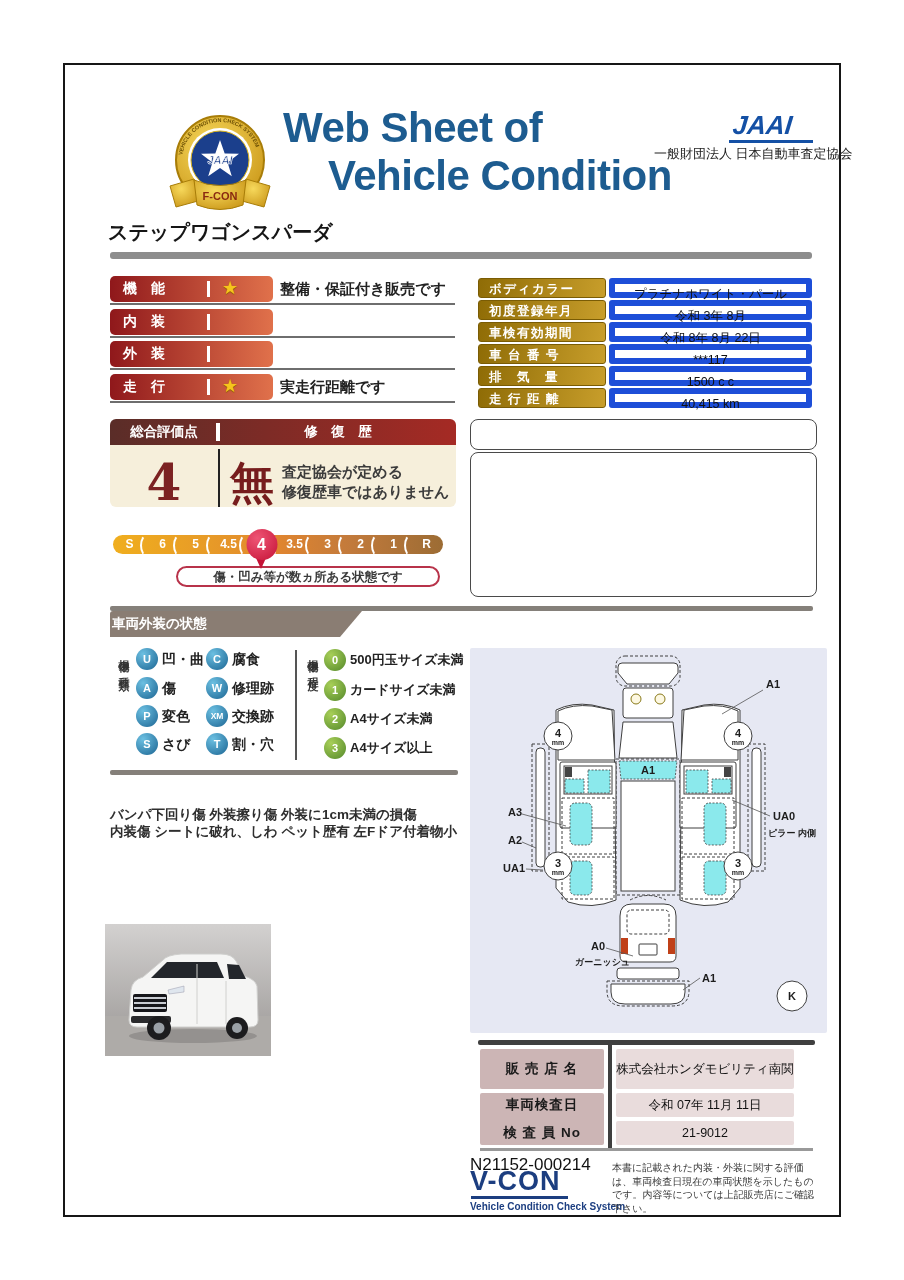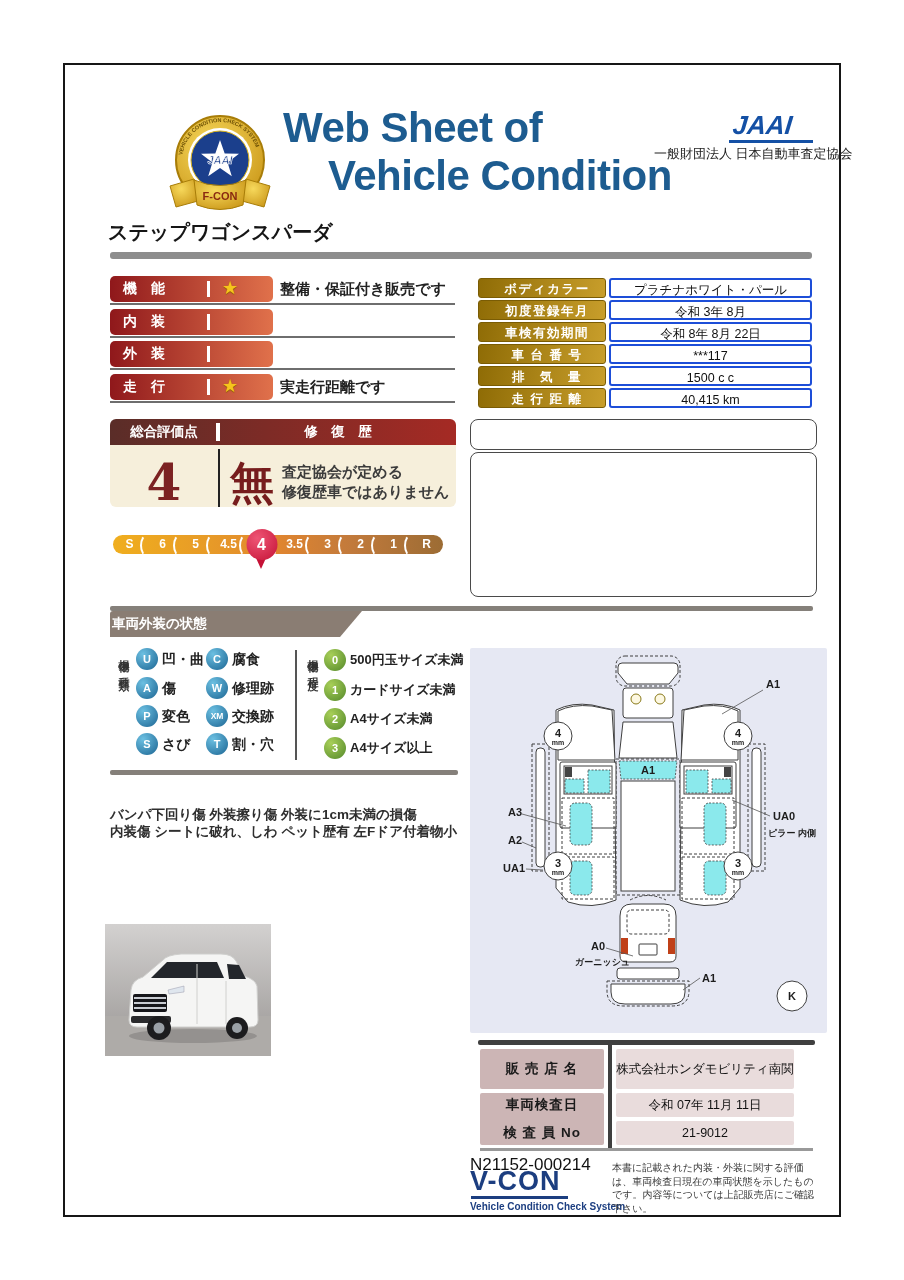--- a/index.html
+++ b/index.html
@@ -24,22 +24,22 @@
   .rate-label{position:absolute;left:13px;top:4px;font-size:14px;font-weight:bold;}
   .rate-pipe{position:absolute;left:97px;top:5px;width:3px;height:16px;background:#fff;}
   .rate-star{position:absolute;left:112px;top:1px;font-size:18px;color:#f6c41d;
              text-shadow:0 0 1px #b97f06,0 1px 1px #8a5e04;}
   .rate-note{left:280px;font-size:15px;font-weight:bold;color:#222;}
   .rate-line{left:110px;width:345px;height:2px;background:#6e6e6e;}
 
   
   .info-label{left:478px;width:128px;height:20px;border:1px solid #7a5c04;border-radius:3px;
               background:linear-gradient(100deg,#8f6c06,#c89e2b);color:#fff;font-size:12.5px;
-              font-weight:bold;line-height:20px;padding-left:10px;letter-spacing:1.5px;box-sizing:border-box;text-align:center;}
-  .info-value{left:609px;width:203px;height:20px;border:2px solid #1d4ed8;border-radius:3px;
+              font-weight:bold;line-height:20px;padding-left:10px;letter-spacing:1.5px;box-sizing:border-box;}
+  .info-value{left:609px;width:203px;height:20px;border:6px solid #1d4ed8;border-radius:3px;
               background:#fff;color:#111;font-size:12.5px;line-height:20px;text-align:center;box-sizing:border-box;}
 
   
   #overall{left:110px;top:419px;width:346px;height:88px;border-radius:6px;overflow:hidden;}
   #overall-header{position:absolute;left:0;top:0;width:100%;height:26px;
                   background:linear-gradient(90deg,#5a2d28,#7d2b26 45%,#a52a24);}
   #overall-header .hl{position:absolute;left:0;top:0;width:108px;text-align:center;color:#fff;
                       font-size:13.5px;font-weight:bold;line-height:26px;}
   #overall-header .hr{position:absolute;left:110px;top:0;width:236px;text-align:center;color:#fff;
                       font-size:13.5px;font-weight:bold;line-height:26px;}
@@ -215,20 +215,21 @@
     <div class="seg">
       <div id="sel-circle">4</div>
     </div>
     <div class="seg">3.5</div>
     <div class="seg">3</div>
     <div class="seg">2</div>
     <div class="seg">1</div>
     <div class="seg">R</div>
   </div>
   <div class="abs" id="sel-pointer"></div>
+  <div class="abs" id="callout">傷・凹み等が数ヵ所ある状態です</div>
 
   <div class="abs empty-box" id="empty1"></div>
   <div class="abs empty-box" id="empty2"></div>
 
   <div class="abs sec-bar" style="left:110px;top:606px;width:703px"></div>
   <div class="abs sec-tab" style="left:110px;top:611px;width:252px">車両外装の状態</div>
 
   <div class="abs vlabel" style="left:116px;top:650px">損傷の種類</div>
   <div class="abs lg-circle blue" style="left:136px;top:648px">U</div>
   <div class="abs lg-text" style="left:162px;top:648px">凹・曲</div>

